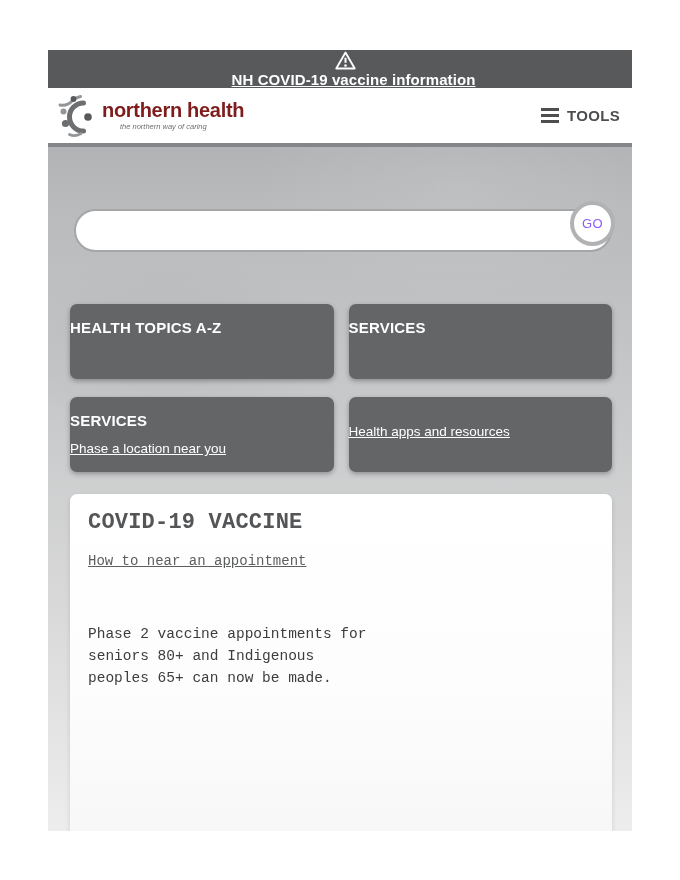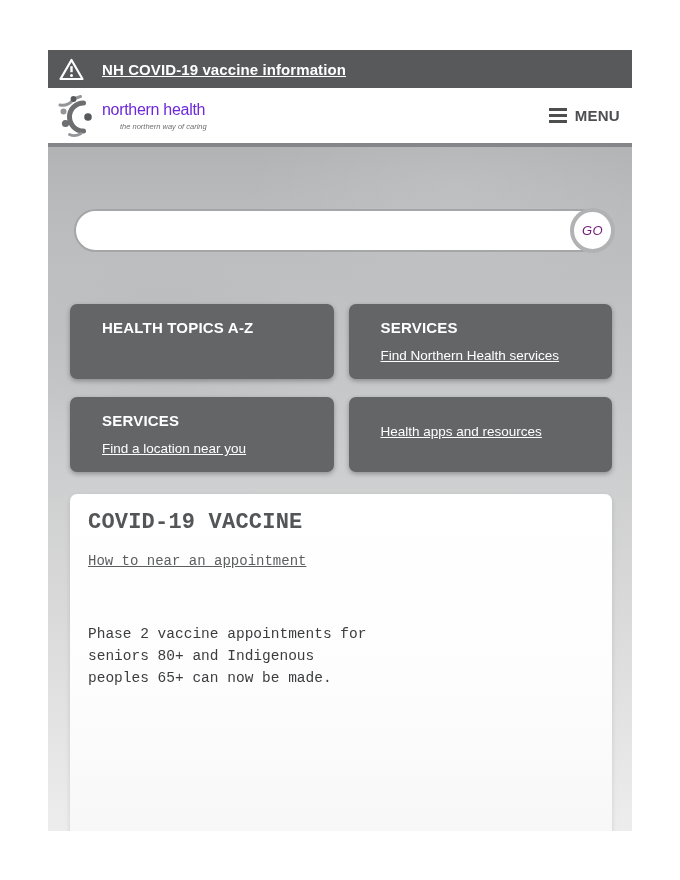--- a/index.html
+++ b/index.html
@@ -18,20 +18,21 @@
   }
 
   
   .alert-bar {
     height: 38px;
     background: #58595b;
     display: flex;
     align-items: center;
     padding-left: 10px;
     cursor: pointer;
+    flex-direction: column;
   }
   .alert-bar .warn-icon { width: 27px; height: 25px; display: block; }
   .alert-bar a {
     color: #ffffff;
     font-size: 15px;
     font-weight: bold;
     text-decoration: underline;
     margin-left: 17px;
     letter-spacing: 0.1px;
   }
@@ -43,23 +44,23 @@
     display: flex;
     align-items: center;
     justify-content: space-between;
     padding: 0 12px 0 8px;
   }
   .logo { display: flex; align-items: flex-start; cursor: pointer; }
   .logo-mark { width: 42px; height: 44px; margin-top: 1px; }
   .logo-text { margin-left: 4px; margin-top: 7px; }
   .logo-name {
     display: block;
-    font-size: 16px;
-    font-weight: normal;
-    color: #6d28d9;
+    font-size: 20px;
+    font-weight: bold;
+    color: #7f1d1d;
     letter-spacing: -0.3px;
     line-height: 20px;
   }
   .logo-tagline {
     display: block;
     font-size: 7.5px;
     font-style: italic;
     color: #6d6e70;
     margin-left: 18px;
     margin-top: 2px;
@@ -103,48 +104,48 @@
     border-radius: 22px;
     background: #ffffff;
     padding: 0 54px 0 20px;
     font-size: 15px;
     color: #404041;
     outline: none;
   }
   .go-button {
     position: absolute;
     right: -3px;
-    top: 61px;
+    top: 54px;
     width: 45px;
     height: 45px;
     border-radius: 50%;
     border: 4px solid #b1b2b4;
     background: #ffffff;
-    color: #701a75;
+    color: #8b5cf6;
     font-size: 13px;
     letter-spacing: 0.5px;
     cursor: pointer;
     font-family: "Liberation Sans", sans-serif;
-    display: flex; align-items: center; justify-content: center; font-style: italic;
+    display: flex; align-items: center; justify-content: center;
   }
 
   
   .tiles {
     margin: 51px 20px 0 22px;
     display: grid;
     grid-template-columns: 1fr 1fr;
     column-gap: 15px;
     row-gap: 18px;
   }
   .tile {
     height: 75px;
     background: #646567;
     border-radius: 7px;
     box-shadow: 0 2px 5px rgba(0,0,0,0.30);
-    padding: 15px 16px 0 32px;
+    padding: 15px 16px 0 0;
     cursor: pointer;
   }
   .tile-title {
     color: #ffffff;
     font-size: 15px;
     font-weight: bold;
     letter-spacing: 0.2px;
     display: block;
   }
   .tile-link {
@@ -216,42 +217,41 @@
         <span class="logo-name">northern health</span>
         <span class="logo-tagline">the northern way of caring</span>
       </div>
     </div>
     <button class="menu-button">
       <span class="burger">
         <span></span>
           <span></span>
           <span></span>
       </span>
-      <span class="menu-label">MENU</span>
+      <span class="menu-label">TOOLS</span>
     </button>
   </div>
 
   <div class="hero">
 
     <div class="search-row">
       <input class="search-input" type="text" value="" style="">
       <button class="go-button">GO</button>
     </div>
 
     <div class="tiles">
       <div class="tile">
         <span class="tile-title">HEALTH TOPICS A-Z</span>
       </div>
       <div class="tile">
         <span class="tile-title">SERVICES</span>
-        <a href="#" class="tile-link">Find Northern Health services</a>
       </div>
       <div class="tile">
         <span class="tile-title">SERVICES</span>
-        <a href="#" class="tile-link">Find a location near you</a>
+        <a href="#" class="tile-link">Phase a location near you</a>
       </div>
       <div class="tile">
         <a href="#" class="tile-link">Health apps and resources</a>
       </div>
     </div>
 
     <section class="vaccine-card">
       <h2>COVID-19 VACCINE</h2>
       <a href="#" class="vaccine-link">How to near an appointment</a>
       <p class="vaccine-body">Phase 2 vaccine appointments for seniors 80+ and Indigenous peoples 65+ can now be made.</p>

